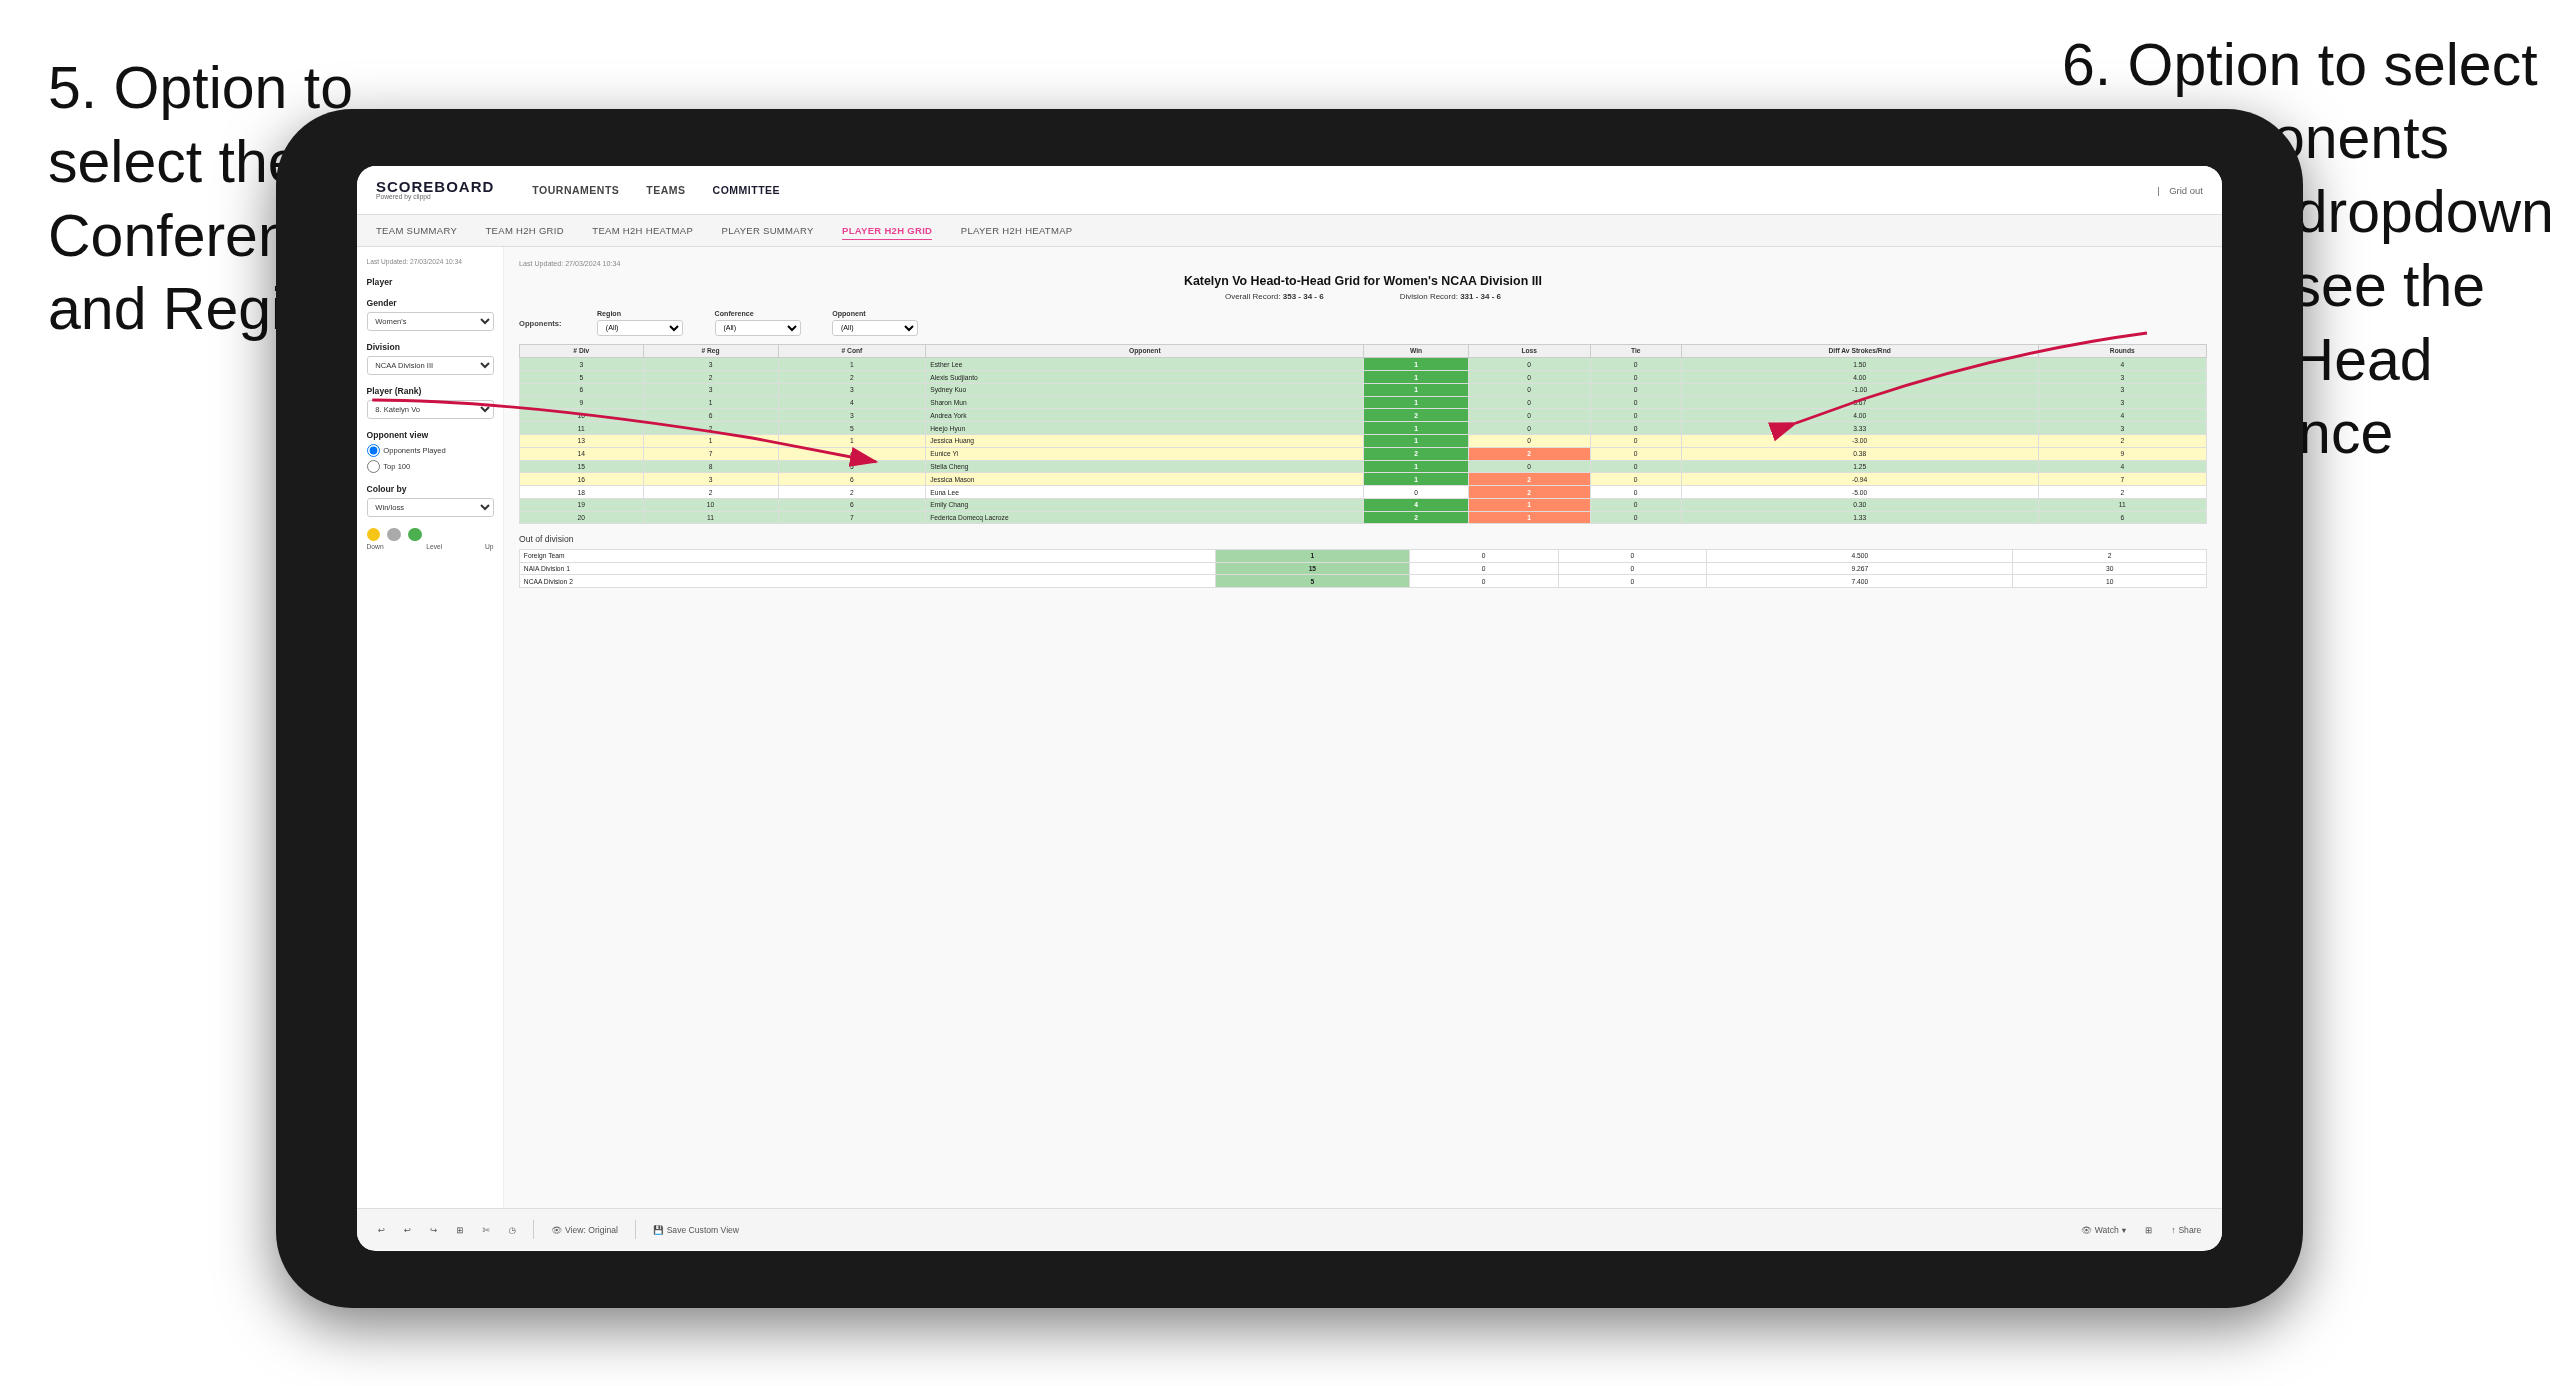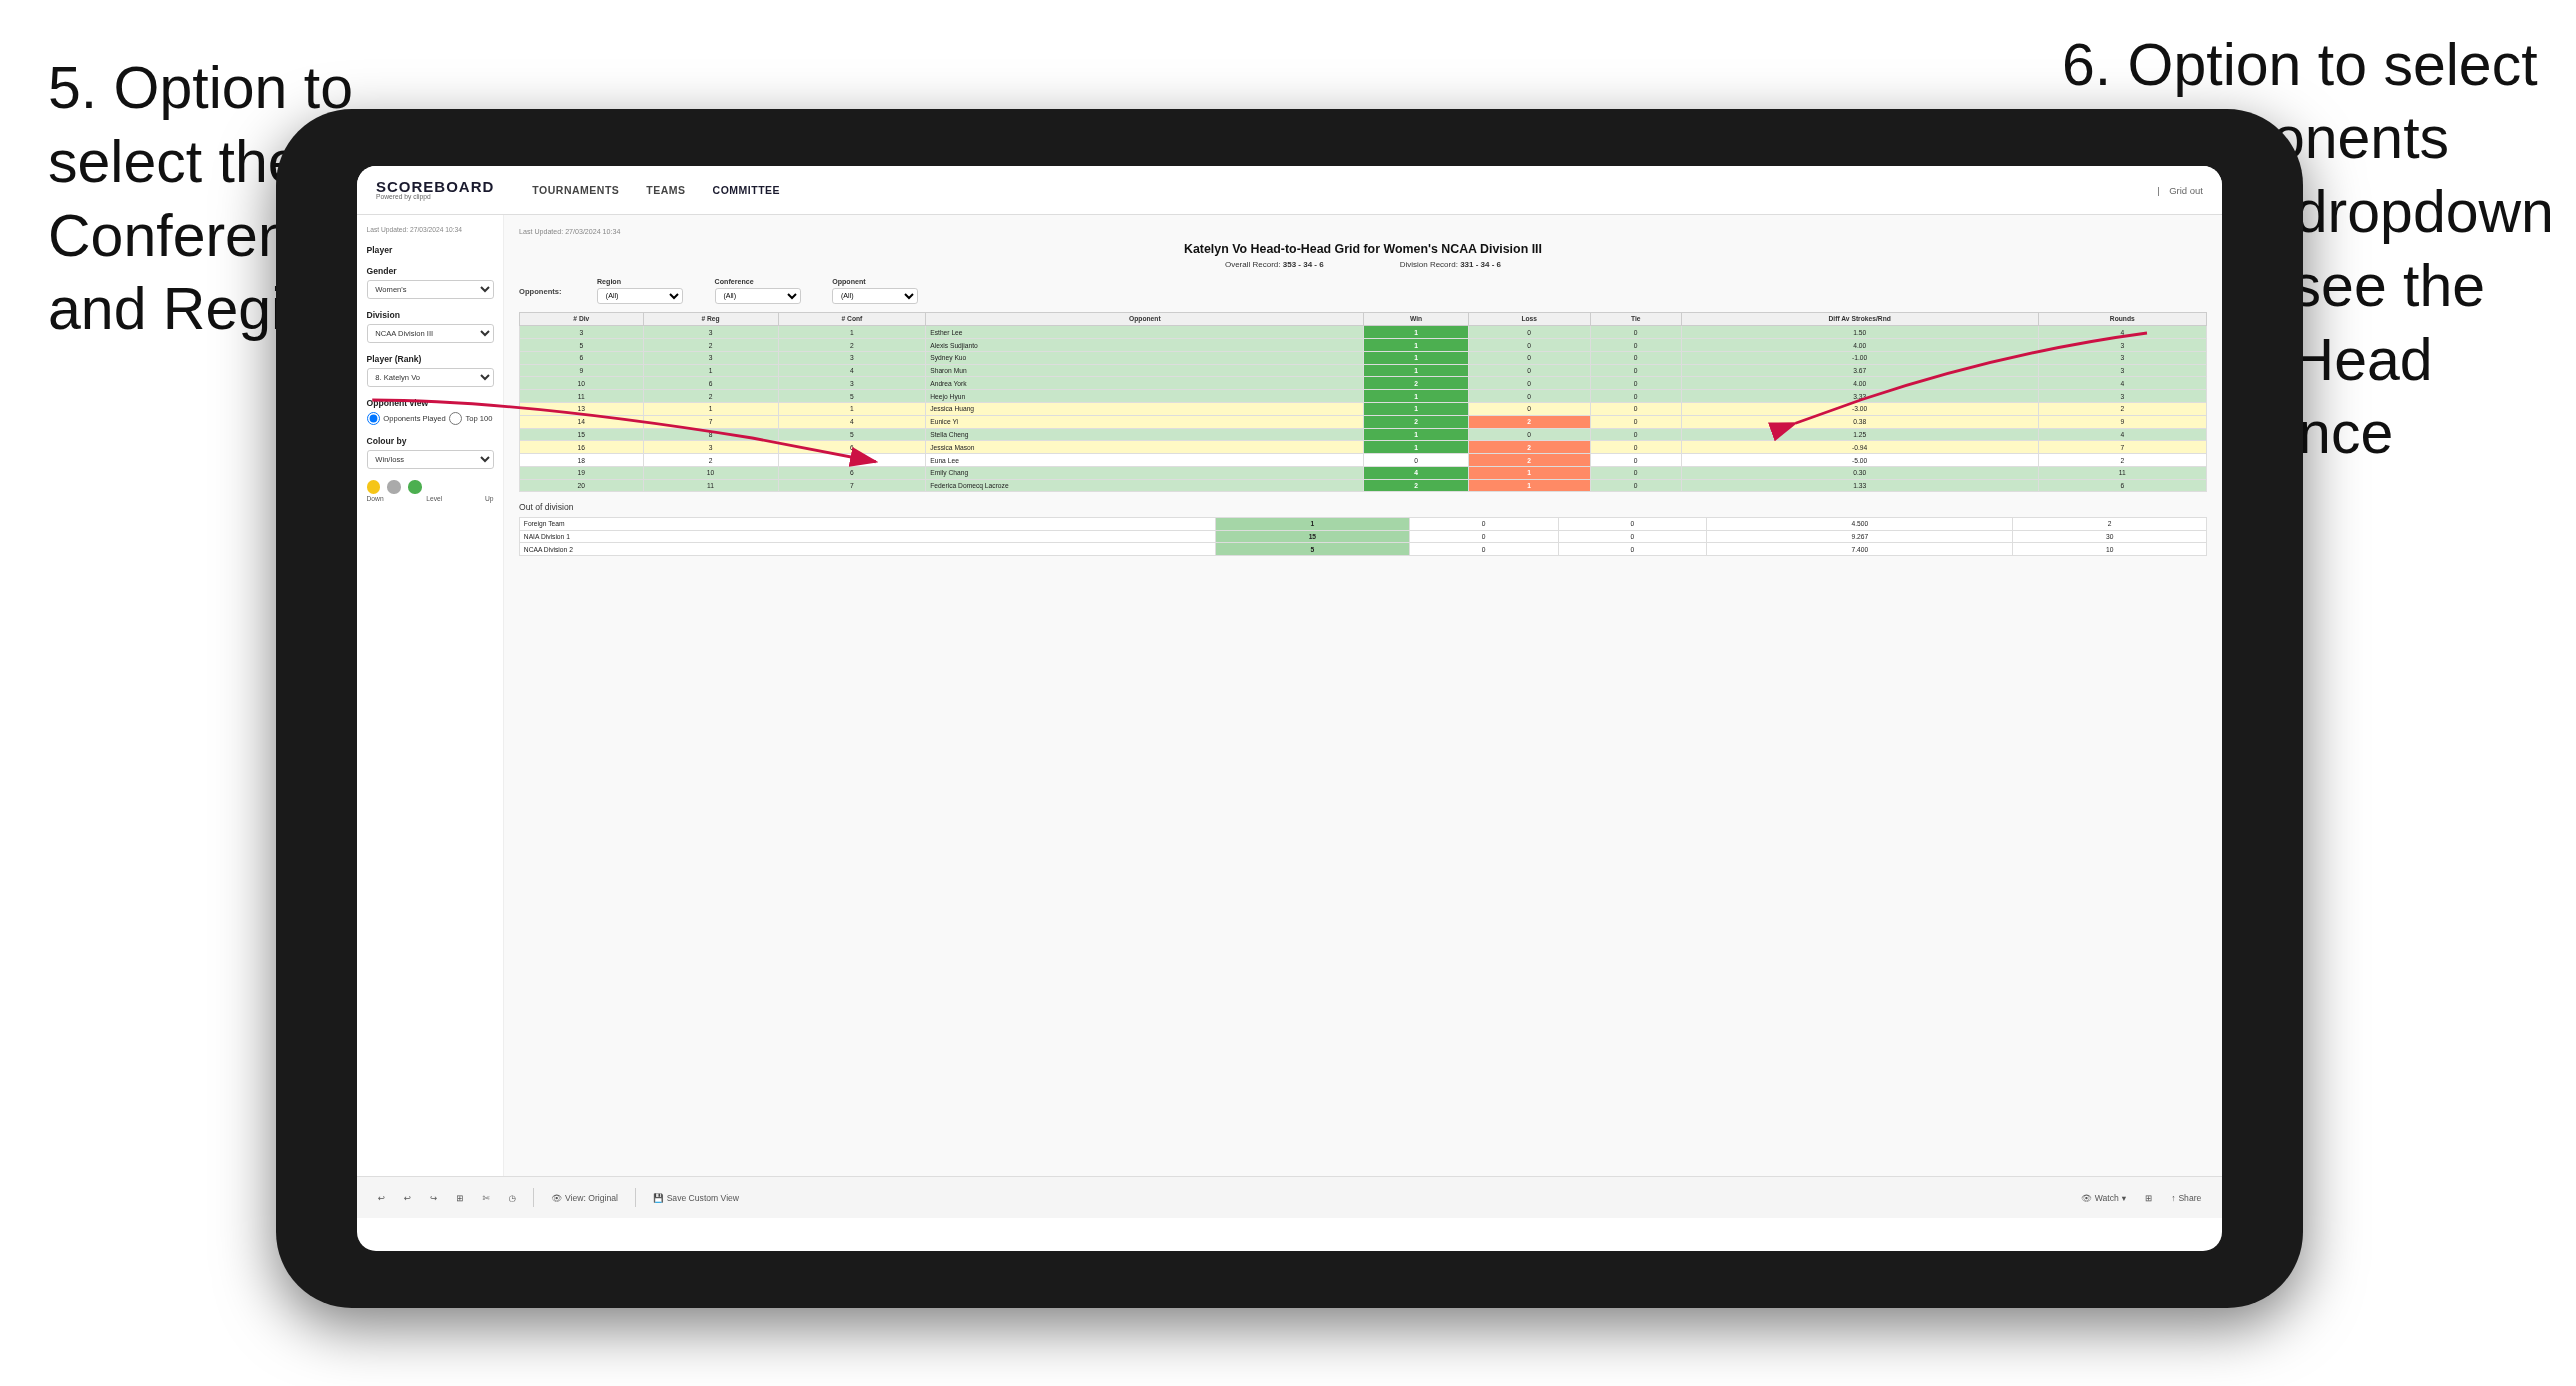--- a/index.html
+++ b/index.html
@@ -178,21 +178,21 @@
       font-size: 7.6px;
       padding: 2.9px 3.8px;
       border: 1px solid #ccc;
       border-radius: 2.9px;
       background: #fff;
       color: #333;
     }
 
     .sidebar-radio-group {
       display: flex;
-      flex-direction: row;
+      flex-direction: column;
       gap: 2.9px;
       margin-top: 2.9px;
     }
 
     .sidebar-radio-item {
       display: flex;
       align-items: center;
       gap: 3.8px;
       font-size: 7.6px;
     }
@@ -390,20 +390,28 @@
         <a class="nav-link">TOURNAMENTS</a>
         <a class="nav-link">TEAMS</a>
         <a class="nav-link active">COMMITTEE</a>
       </div>
       <div class="nav-right">
         <span>|</span>
         <span>Grid out</span>
       </div>
     </div>
 
+    <div class="sub-navbar">
+      <a class="sub-nav-link">TEAM SUMMARY</a>
+      <a class="sub-nav-link">TEAM H2H GRID</a>
+      <a class="sub-nav-link">TEAM H2H HEATMAP</a>
+      <a class="sub-nav-link">PLAYER SUMMARY</a>
+      <a class="sub-nav-link active">PLAYER H2H GRID</a>
+      <a class="sub-nav-link">PLAYER H2H HEATMAP</a>
+    </div>
 
     <div class="main-content">
 
       <div class="sidebar">
         <div class="sidebar-section">
           <div style="font-size:6.7px; color:#888;">Last Updated: 27/03/2024 10:34</div>
         </div>
 
         <div class="sidebar-section">
           <div class="sidebar-label">Player</div>

